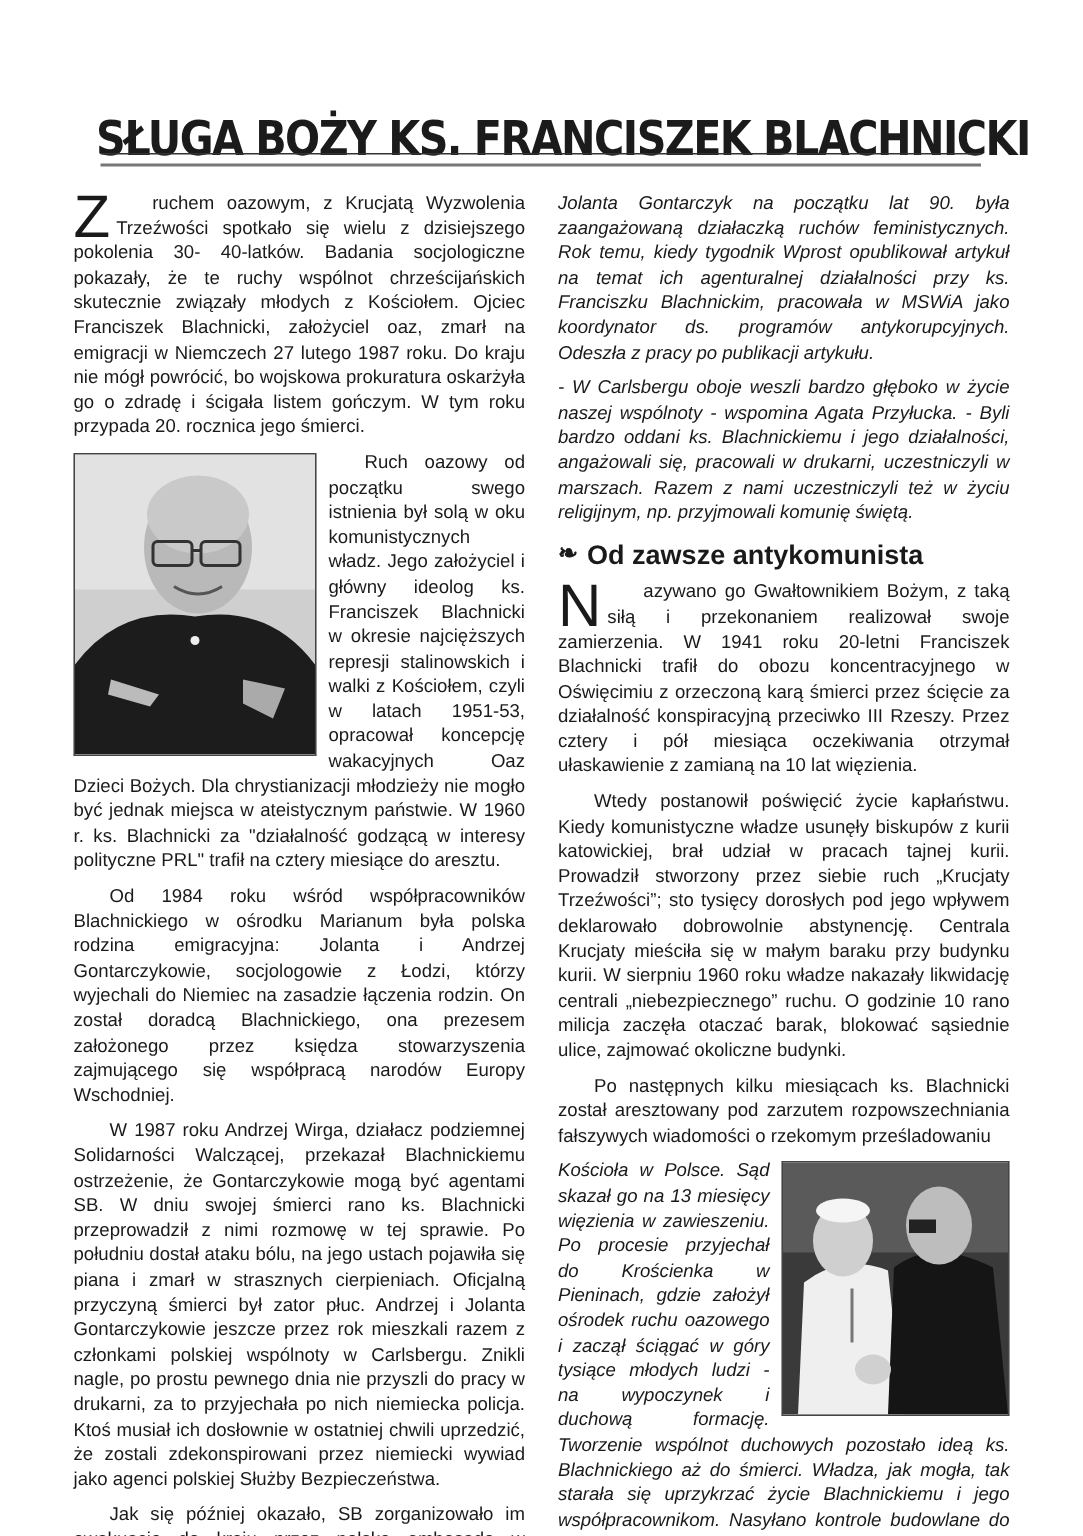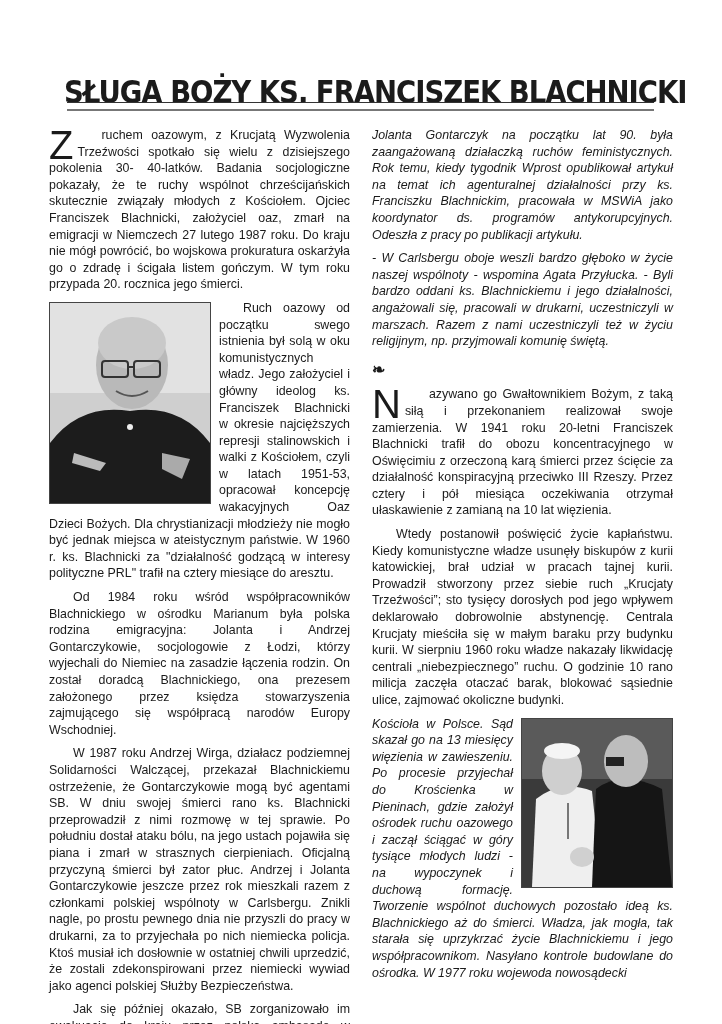--- a/index.html
+++ b/index.html
@@ -63,25 +63,27 @@
   <p>Od 1984 roku wśród współpracowników Blachnickiego w ośrodku Marianum była polska rodzina emigracyjna: Jolanta i Andrzej Gontarczykowie, socjologowie z Łodzi, którzy wyjechali do Niemiec na zasadzie łączenia rodzin. On został doradcą Blachnickiego, ona prezesem założonego przez księdza stowarzyszenia zajmującego się współpracą narodów Europy Wschodniej.</p>
   <p>W 1987 roku Andrzej Wirga, działacz podziemnej Solidarności Walczącej, przekazał Blachnickiemu ostrzeżenie, że Gontarczykowie mogą być agentami SB. W dniu swojej śmierci rano ks. Blachnicki przeprowadził z nimi rozmowę w tej sprawie. Po południu dostał ataku bólu, na jego ustach pojawiła się piana i zmarł w strasznych cierpieniach. Oficjalną przyczyną śmierci był zator płuc. Andrzej i Jolanta Gontarczykowie jeszcze przez rok mieszkali razem z członkami polskiej wspólnoty w Carlsbergu. Znikli nagle, po prostu pewnego dnia nie przyszli do pracy w drukarni, za to przyjechała po nich niemiecka policja. Ktoś musiał ich dosłownie w ostatniej chwili uprzedzić, że zostali zdekonspirowani przez niemiecki wywiad jako agenci polskiej Służby Bezpieczeństwa.</p>
   <p>Jak się później okazało, SB zorganizowało im ewakuację do kraju przez polską ambasadę w Wiedniu.</p>
 </div>
 
 <div class="col col-right">
   <p class="noindent">Jolanta Gontarczyk na początku lat 90. była zaangażowaną działaczką ruchów feministycznych. Rok temu, kiedy tygodnik Wprost opublikował artykuł na temat ich agenturalnej działalności przy ks. Franciszku Blachnickim, pracowała w MSWiA jako koordynator ds. programów antykorupcyjnych. Odeszła z pracy po publikacji artykułu.</p>
   <p class="noindent">- W Carlsbergu oboje weszli bardzo głęboko w życie naszej wspólnoty - wspomina Agata Przyłucka. - Byli bardzo oddani ks. Blachnickiemu i jego działalności, angażowali się, pracowali w drukarni, uczestniczyli w marszach. Razem z nami uczestniczyli też w życiu religijnym, np. przyjmowali komunię świętą.</p>
   <div class="section-heading">
     <span class="ornament">❧</span>
+    <span>Od zawsze antykomunista</span>
   </div>
   <p class="with-dropcap">
     <span class="dropcap">N</span><span>azywano go Gwałtownikiem Bożym, z taką siłą i przekonaniem realizował swoje zamierzenia. W 1941 roku 20-letni Franciszek Blachnicki trafił do obozu koncentracyjnego w Oświęcimiu z orzeczoną karą śmierci przez ścięcie za działalność konspiracyjną przeciwko III Rzeszy. Przez cztery i pół miesiąca oczekiwania otrzymał ułaskawienie z zamianą na 10 lat więzienia.</span>
   </p>
   <p>Wtedy postanowił poświęcić życie kapłaństwu. Kiedy komunistyczne władze usunęły biskupów z kurii katowickiej, brał udział w pracach tajnej kurii. Prowadził stworzony przez siebie ruch „Krucjaty Trzeźwości”; sto tysięcy dorosłych pod jego wpływem deklarowało dobrowolnie abstynencję. Centrala Krucjaty mieściła się w małym baraku przy budynku kurii. W sierpniu 1960 roku władze nakazały likwidację centrali „niebezpiecznego” ruchu. O godzinie 10 rano milicja zaczęła otaczać barak, blokować sąsiednie ulice, zajmować okoliczne budynki.</p>
+  <p>Po następnych kilku miesiącach ks. Blachnicki został aresztowany pod zarzutem rozpowszechniania fałszywych wiadomości o rzekomym prześladowaniu</p>
   <div class="photo photo-2" title="Pope John Paul II embracing ks. Franciszek Blachnicki">
     <svg width="150" height="168" viewBox="0 0 150 168">
       <rect x="0" y="0" width="150" height="168" fill="#3a3a3a"></rect>
       <rect x="0" y="0" width="150" height="60" fill="#5a5a5a"></rect>
       <path d="M10 168 L14 80 Q40 60 70 72 L80 168 Z" fill="#efefef"></path>
       <ellipse cx="40" cy="52" rx="20" ry="24" fill="#cfcfcf"></ellipse>
       <ellipse cx="40" cy="32" rx="18" ry="8" fill="#f5f5f5"></ellipse>
       <path d="M70 168 L74 70 Q100 50 140 70 L150 168 Z" fill="#151515"></path>
       <ellipse cx="104" cy="42" rx="22" ry="26" fill="#bdbdbd"></ellipse>
       <rect x="84" y="38" width="18" height="9" fill="#222"></rect>

